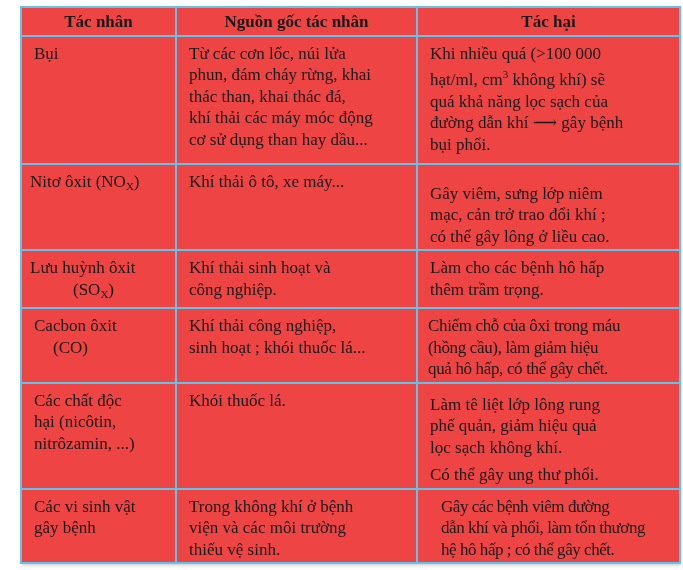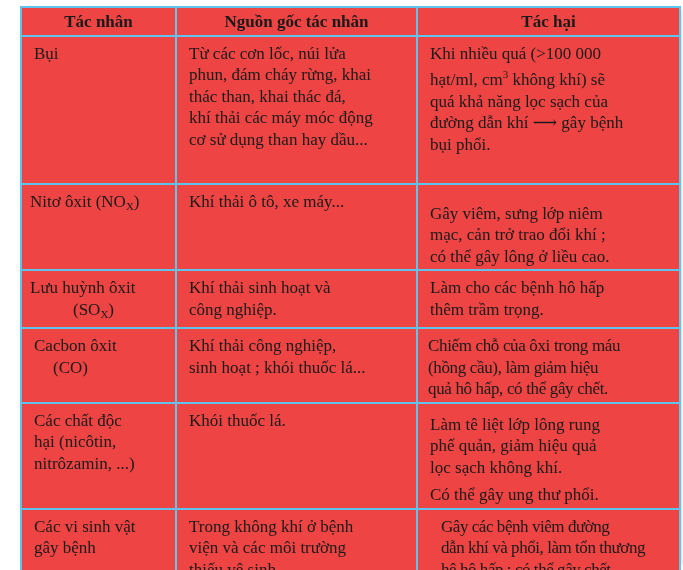--- a/index.html
+++ b/index.html
@@ -37,21 +37,21 @@
     th {
       font-weight: bold;
       text-align: center;
       padding: 3px 6px 2px 6px;
       vertical-align: middle;
     }
     col.c1 { width: 155px; }
     col.c2 { width: 241px; }
     col.c3 { width: 263px; }
     tr.h  { height: 28px; }
-    tr.r1 { height: 148px; }
+    tr.r1 { height: 128px; }
     tr.r2 { height: 76px; }
     tr.r3 { height: 57px; border-radius: 25px; }
     tr.r4 { height: 64px; }
     tr.r5 { height: 80px; }
     tr.r6 { height: 70px; }
     td { padding-top: 6px; }
     .line { display: block; white-space: nowrap; }
     .sub { font-size: 11px; vertical-align: -3px; }
     .sup { font-size: 11px; vertical-align: 7px; }
     .gap { display: block; height: 6px; }

